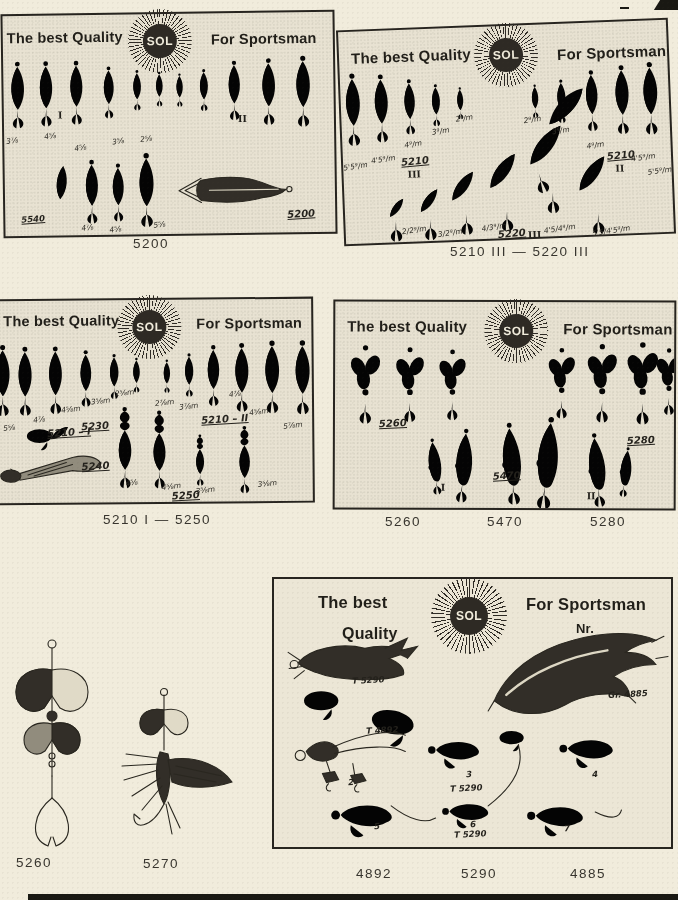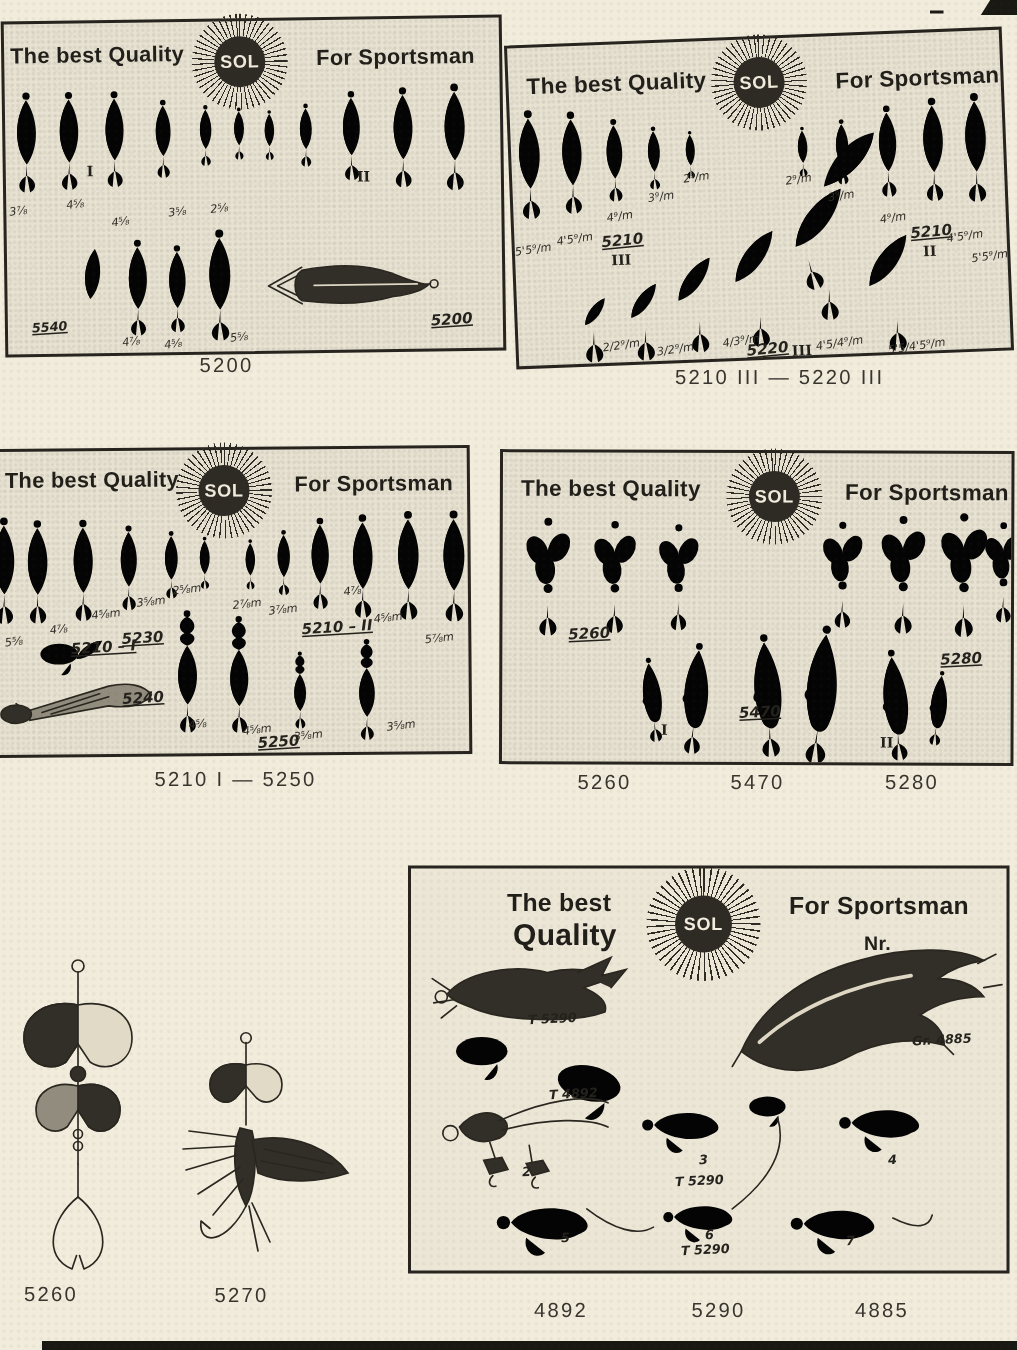--- a/index.html
+++ b/index.html
@@ -300,22 +300,22 @@
     <path class="pd" d="M54,66 C48,80 50,104 58,118 C64,108 66,84 62,68 Z"></path>
     <path d="M52,72 l-32,-4 M52,78 l-36,2 M52,84 l-34,10 M54,92 l-28,18 M56,100 l-20,24"></path>
     <path class="pd" d="M62,74 C92,68 116,82 126,96 C108,102 84,104 66,96 Z"></path>
     <path d="M70,80 L116,90 M68,88 L110,96"></path>
     <path d="M58,118 C46,142 26,146 28,128 M28,128 l6,5"></path>
     <path d="M60,118 l6,30 M62,116 l12,26"></path>
   </svg>
   <div class="cap" style="left:143px;top:856px;">5270</div>
 
   <div class="panel" style="left:272px;top:577px;width:397px;height:268px;background:#e8e5d9;">
-    <div class="bq" style="left:64px;top:14px;font-size:16.5px;">The best</div>
-    <div class="bq" style="left:68px;top:34px;font-size:20px;text-align:right;">Quality</div>
+    <div class="bq" style="left:44px;top:14px;font-size:16.5px;">The best</div>
+    <div class="bq" style="left:68px;top:46px;font-size:16px;text-align:right;">Quality</div>
     <div class="sun big" style="left:176px;top:18px;">
         <span>SOL</span>
       </div>
     <div class="bq" style="left:252px;top:16px;font-size:16.5px;">For Sportsman</div>
     <div class="bq" style="left:302px;top:42px;font-size:13px;">Nr.</div>
     <svg class="art" viewBox="0 0 393 264">
       <g transform="translate(14,56)">
         <circle cx="6" cy="28" r="4"></circle>
         <path class="pd" d="M10,26 C22,12 52,6 76,12 C92,8 108,10 118,16 L100,22 C110,26 116,32 114,38 C92,46 48,44 28,36 C18,32 12,30 10,26 Z"></path>
         <path d="M12,24 l-12,-8 M14,30 l-13,2 M16,34 l-10,8"></path>

